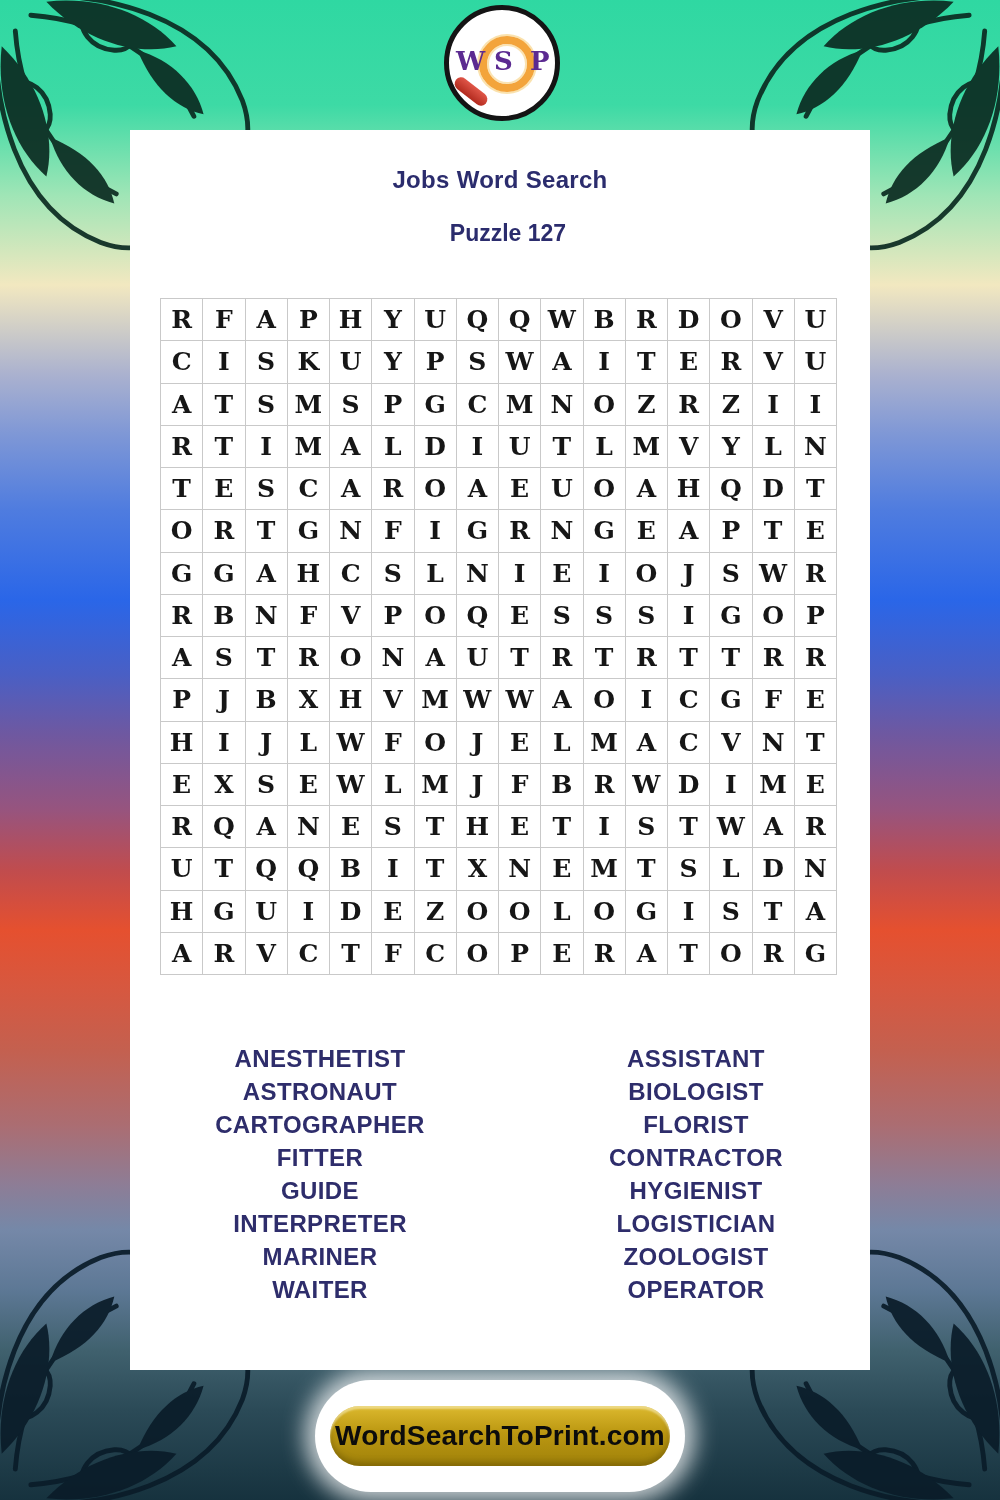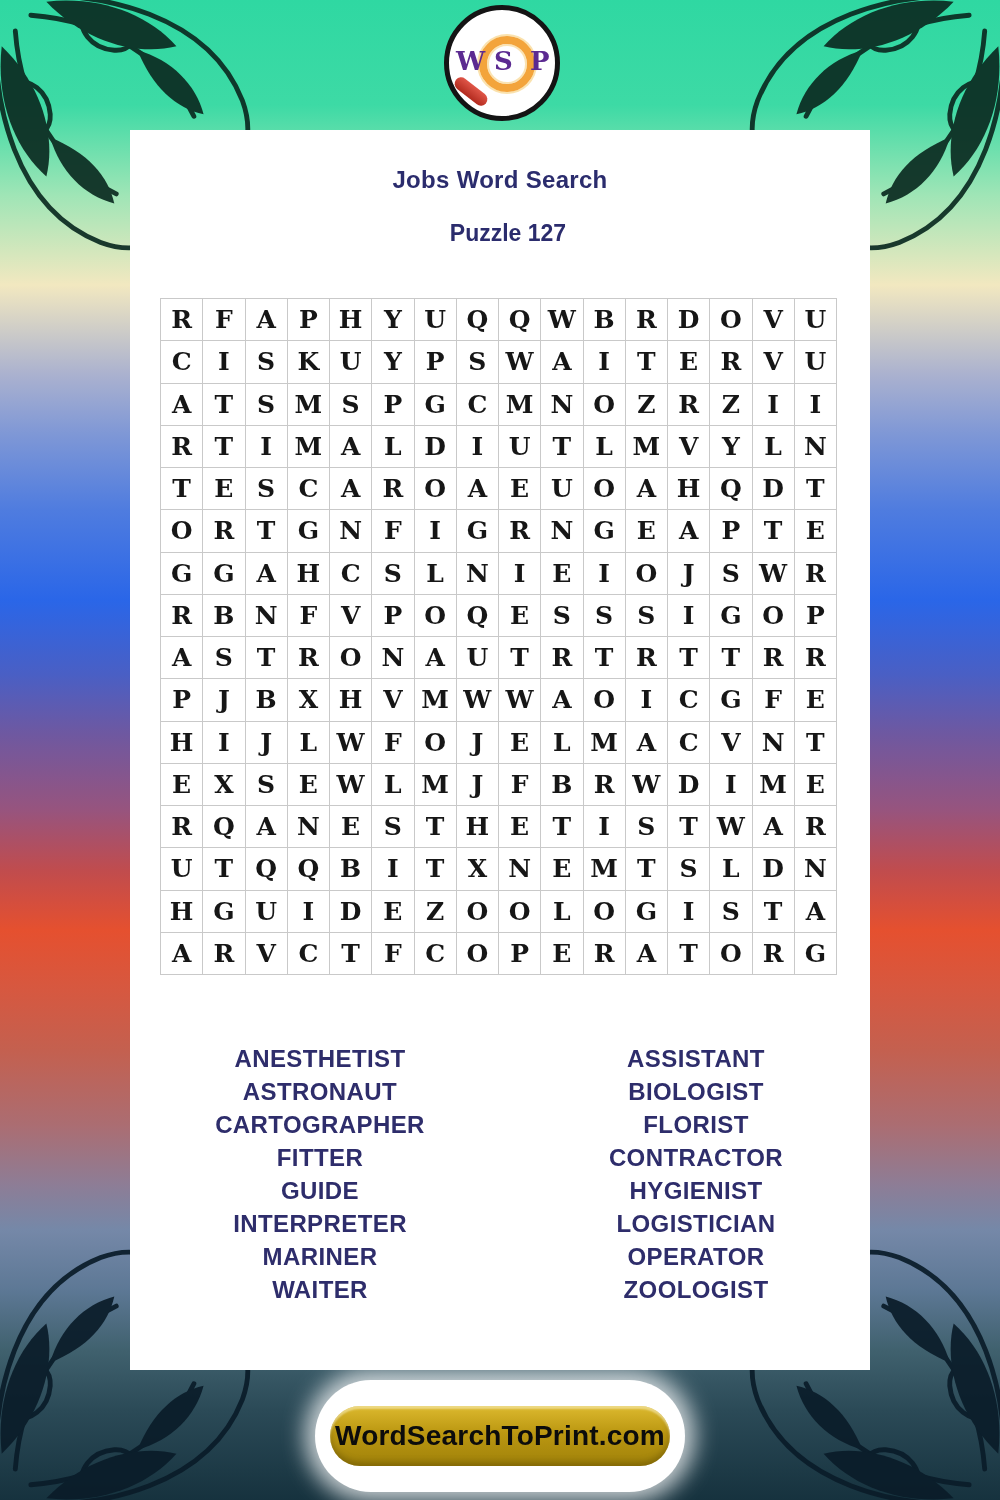--- a/index.html
+++ b/index.html
@@ -403,22 +403,22 @@
           <li>MARINER</li>
           <li>WAITER</li>
         </ul>
       <ul class="wordcol wordcol-right" id="words-right">
           <li>ASSISTANT</li>
           <li>BIOLOGIST</li>
           <li>FLORIST</li>
           <li>CONTRACTOR</li>
           <li>HYGIENIST</li>
           <li>LOGISTICIAN</li>
+          <li>ZOOLOGIST</li>
           <li>OPERATOR</li>
-          <li>ZOOLOGIST</li>
         </ul>
     </div>
   </div>
 
   <div class="btn-glow">
     <a href="#" class="btn">WordSearchToPrint.com</a>
   </div>
 
 </div>
 

